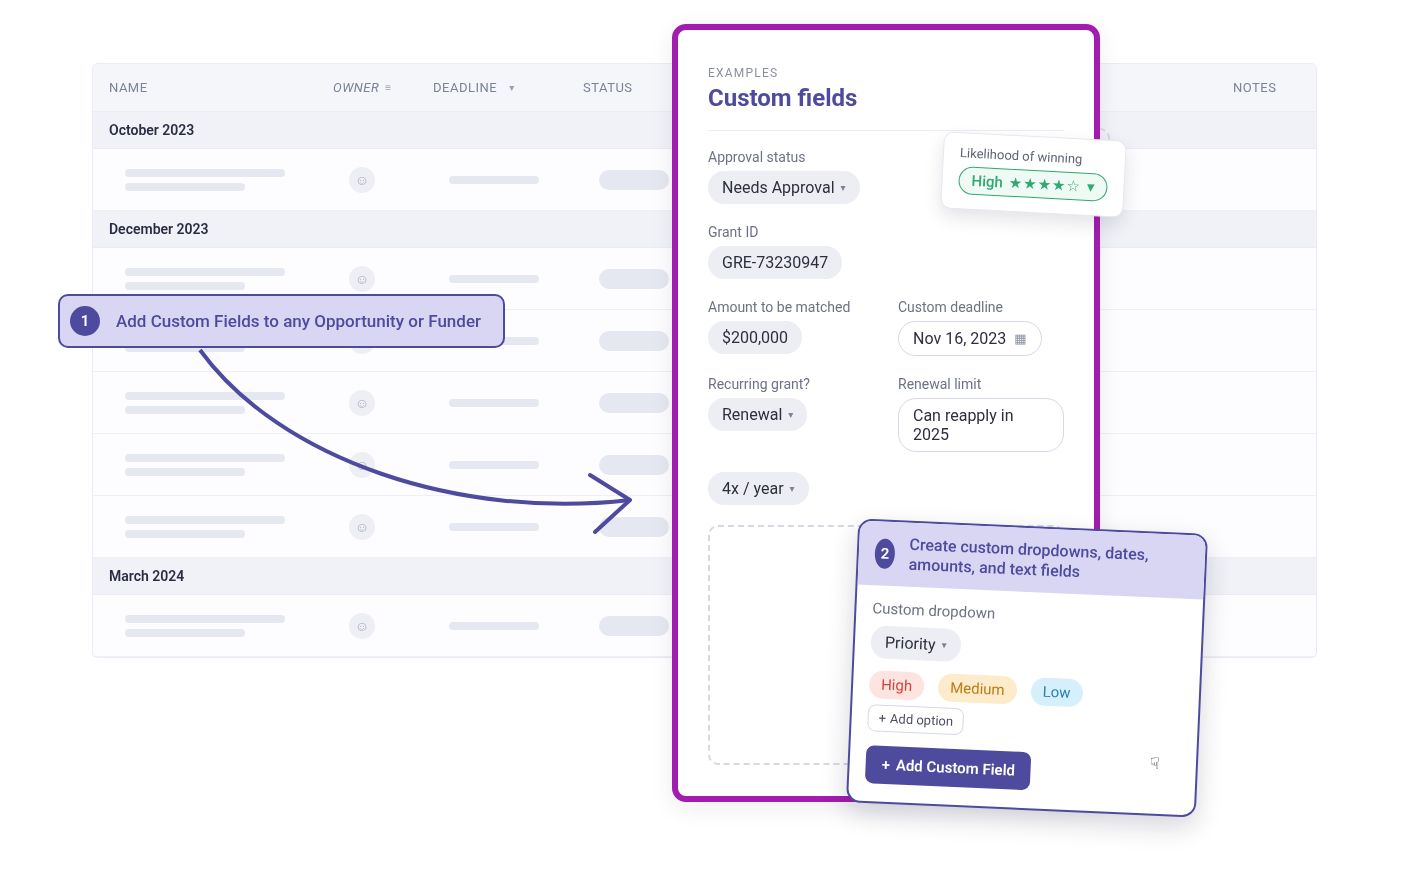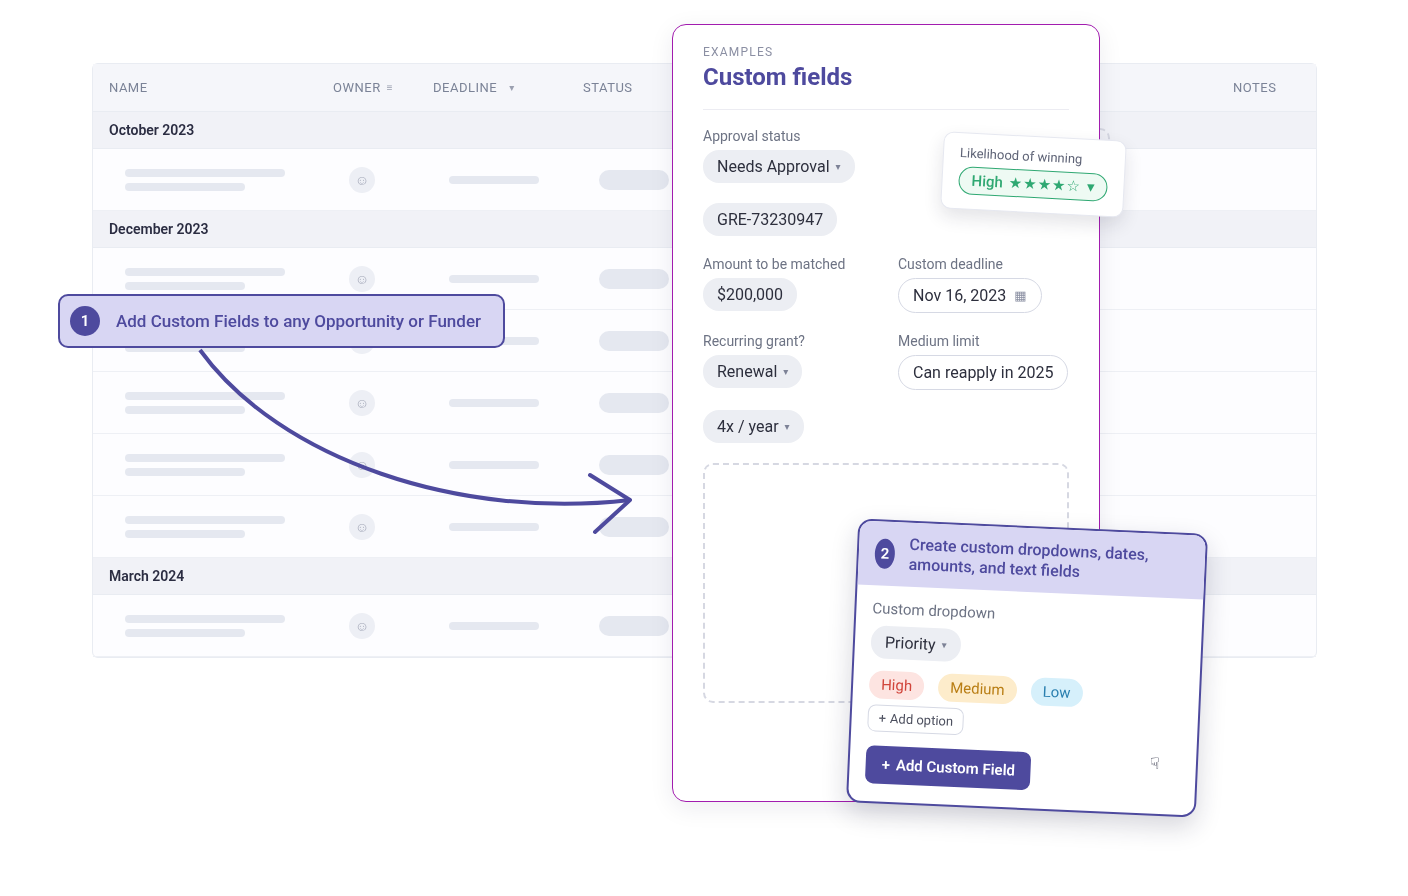--- a/index.html
+++ b/index.html
@@ -24,21 +24,21 @@
     display: flex;
     height: 48px;
     align-items: center;
     background: #f5f6fa;
     border-bottom: 1px solid #e9ecf2;
     font-size: 13px;
     color: #7b8397;
     letter-spacing: .5px;
   }
   .col-name { width: 240px; padding-left: 16px; }
-  .col-owner { width: 100px; display:flex; align-items:center; gap:6px;}
+  .col-owner { width: 100px; display:flex; align-items:center; gap:6px;font-style:italic;}
   .col-deadline { width: 150px; display:flex; align-items:center; gap:12px;}
   .col-status { width: 120px; }
   .col-notes { flex: 1; padding-left: 530px; }
   .filter-icon,.caret-down { color:#9ba0b0; font-size:10px; }
   .group-header {
     background: #f1f2f7;
     border-bottom: 1px solid #e9ecf2;
     padding: 10px 16px;
     font-weight: 600;
     font-size: 14px;
@@ -85,24 +85,24 @@
   .arrow-svg {
     position:absolute;
     left:160px; top:340px;
     z-index:3;
   }
   .panel {
     position:absolute;
     left:672px; top:24px;
     width:428px; height:778px;
     background:#fff;
-    border:1px solid #a21caf;
+    border:6px solid #a21caf;
     border-radius:14px;
     box-shadow:0 6px 24px rgba(30,30,60,.08);
-    padding:20px 30px;
+    padding:36px 30px;
     z-index:10;
   }
   .panel-eyebrow { font-size:12px; letter-spacing:1.2px; color:#8b8fa3;}
   .panel-title { font-size:24px; font-weight:700; color:#4e4a9e; margin-top:4px; margin-bottom:18px;}
   .divider { height:1px; background:#ececf2; margin:8px 0 18px 0;}
   .field-label { font-size:14px; color:#6d7384; margin-bottom:6px;}
   .pill {
     display:inline-flex; align-items:center; gap:6px;
     background:#eceef3;
     border-radius:16px;
@@ -364,20 +364,21 @@
 
   <div class="field-block">
     <div class="field-label">Approval status</div>
     <div class="pill">
       <span>Needs Approval</span>
       <span class="caret">▾</span>
     </div>
   </div>
 
   <div class="field-block">
+    <div class="field-label">Grant ID</div>
     <div class="pill" style="background:#eceef3">
       <span>GRE-73230947</span>
     </div>
   </div>
 
   <div class="two-col field-block">
     <div>
       <div class="field-label">Amount to be matched</div>
       <div class="pill">
         <span>$200,000</span>
@@ -394,21 +395,21 @@
 
   <div class="two-col field-block">
     <div>
       <div class="field-label">Recurring grant?</div>
       <div class="pill">
         <span>Renewal</span>
         <span class="caret">▾</span>
       </div>
     </div>
     <div>
-      <div class="field-label">Medium limit</div>
+      <div class="field-label">Renewal limit</div>
       <div class="pill-plain">
         <span>Can reapply in 2025</span>
       </div>
     </div>
   </div>
 
   <div class="field-block">
     <div class="pill">
       <span>4x / year</span>
       <span class="caret">▾</span>

